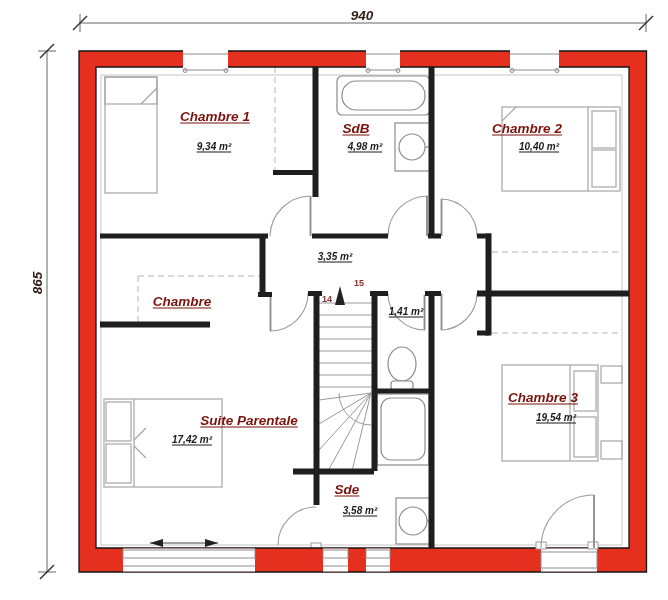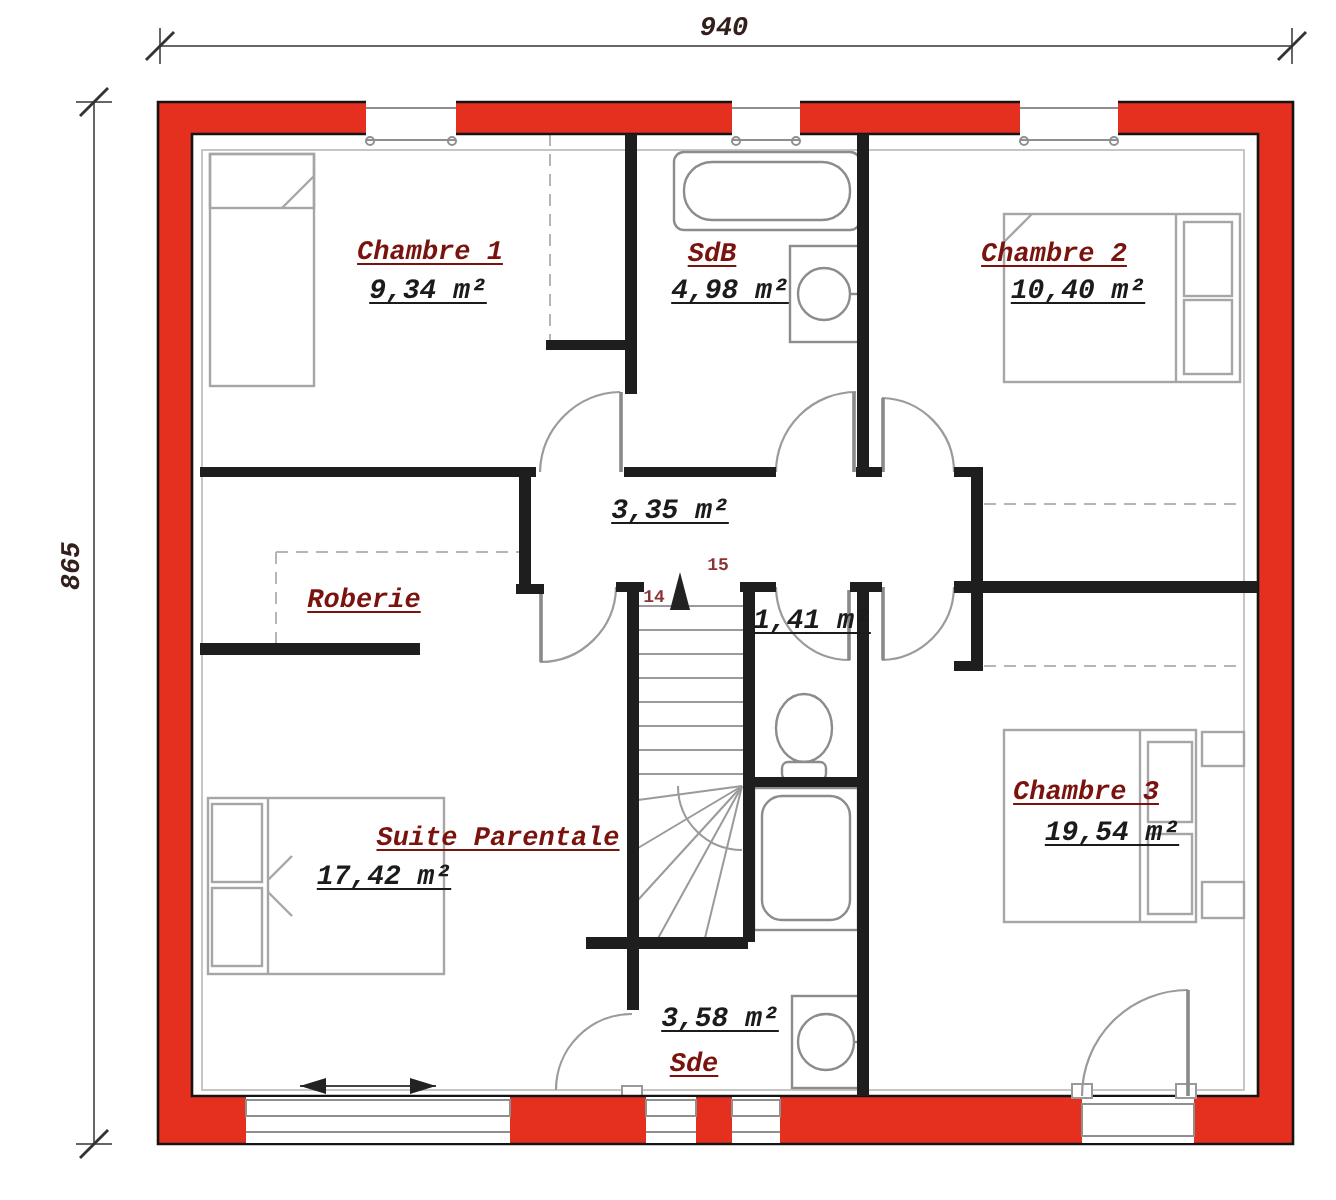--- a/index.html
+++ b/index.html
@@ -1,18 +1,18 @@
 <!DOCTYPE html>
 <html style="--wall-red: #e5301f; --wall-black: #1e1e1e; --room-name: #7a130d; --area-text: #1b1b1b; --furniture: #a6a6a6; --fixture: #8c8c8c; --dimension: #33201d; --stair-number: #8a3434;"><head>
 <meta charset="utf-8">
 <style>
   html,body{margin:0;padding:0;background:#ffffff;}
   #plan-wrap{
     position:relative;width:668px;height:600px;background:#ffffff;overflow:hidden;
-    font-family:Liberation Mono, monospace;
+    font-family:Liberation Sans, sans-serif;
     border-radius:23px;
   }
   svg{position:absolute;left:0;top:0;}
   
   .red-wall{fill:var(--wall-red,#e5301f);stroke:#141414;stroke-width:1.3;}
   .iwall{stroke:var(--wall-black,#1e1e1e);fill:none;}
   .w6{stroke-width:6;} .w5{stroke-width:5;}
   .trim{stroke:#c6c6c6;stroke-width:1;fill:none;}
   .furn{stroke:var(--furniture,#a6a6a6);stroke-width:1.2;fill:#ffffff;}
   .furn-l{stroke:var(--furniture,#a6a6a6);stroke-width:1.2;fill:none;}
@@ -25,21 +25,21 @@
   .dim{stroke:#666;stroke-width:1;fill:none;}
   .tick{stroke:#333;stroke-width:1.4;fill:none;}
   .win{fill:#ffffff;stroke:none;}
   .winf{stroke:#8f8f8f;stroke-width:1;fill:none;}
   .hinge{fill:#ffffff;stroke:#999;stroke-width:1;}
   .blk{fill:#222;stroke:none;}
 
   .lbl{position:absolute;transform:translate(-50%,-50%);white-space:nowrap;
        font-style:italic;font-weight:bold;text-underline-offset:2px;}
   .room-name{color:var(--room-name,#7a130d);font-size:13.5px;text-decoration:underline;}
-  .room-area{color:var(--area-text,#1b1b1b);font-size:14px;text-decoration:underline;}
+  .room-area{color:var(--area-text,#1b1b1b);font-size:10px;text-decoration:underline;}
   .dim-lbl{color:var(--dimension,#33201d);font-size:13.5px;font-weight:bold;font-style:italic;}
   .dim-lbl-v{transform:translate(-50%,-50%) rotate(-90deg);}
   .stair-num{color:var(--stair-number,#8a3434);font-size:9px;font-weight:bold;font-style:normal;}
 </style>
 </head>
 <body>
 
 <div id="plan-wrap">
 
   <svg width="668" height="600" viewBox="0 0 668 600">
@@ -258,40 +258,40 @@
       <line class="dim" x1="38" y1="51" x2="56" y2="51"></line>
       <line class="tick" x1="40" y1="58" x2="54" y2="44"></line>
       <line class="dim" x1="38" y1="572" x2="56" y2="572"></line>
       <line class="tick" x1="40" y1="579" x2="54" y2="565"></line>
     </g>
   </svg>
 
   <div class="lbl dim-lbl" style="left:362px;top:15px;">940</div>
   <div class="lbl dim-lbl dim-lbl-v" style="left:37px;top:283px;">865</div>
 
-  <div class="lbl room-name" style="left:215px;top:127px;">Chambre 1</div>
+  <div class="lbl room-name" style="left:215px;top:116px;">Chambre 1</div>
   <div class="lbl room-area" style="left:214px;top:146px;">9,34 m²</div>
 
   <div class="lbl room-name" style="left:356px;top:128px;">SdB</div>
   <div class="lbl room-area" style="left:365px;top:146px;">4,98 m²</div>
 
   <div class="lbl room-name" style="left:527px;top:128px;">Chambre 2</div>
   <div class="lbl room-area" style="left:539px;top:146px;">10,40 m²</div>
 
   <div class="lbl room-area" style="left:335px;top:256px;">3,35 m²</div>
 
-  <div class="lbl room-name" style="left:182px;top:301px;">Roberie</div>
+  <div class="lbl room-name" style="left:182px;top:301px;">Chambre</div>
 
   <div class="lbl room-area" style="left:406px;top:311px;text-align:right;">1,41 m²</div>
 
   <div class="lbl room-name" style="left:205px;top:420px;margin-left:44px;">Suite Parentale</div>
   <div class="lbl room-area" style="left:192px;top:439px;">17,42 m²</div>
 
   <div class="lbl room-name" style="left:543px;top:397px;">Chambre 3</div>
   <div class="lbl room-area" style="left:556px;top:417px;">19,54 m²</div>
 
-  <div class="lbl room-name" style="left:347px;top:489px;margin-top:44px;">Sde</div>
+  <div class="lbl room-name" style="left:347px;top:489px;">Sde</div>
   <div class="lbl room-area" style="left:360px;top:510px;">3,58 m²</div>
 
   <div class="lbl stair-num" style="left:327px;top:283px;margin-left:32px;">15</div>
   <div class="lbl stair-num" style="left:327px;top:299px;">14</div>
 
 </div>
 
 </body></html>

